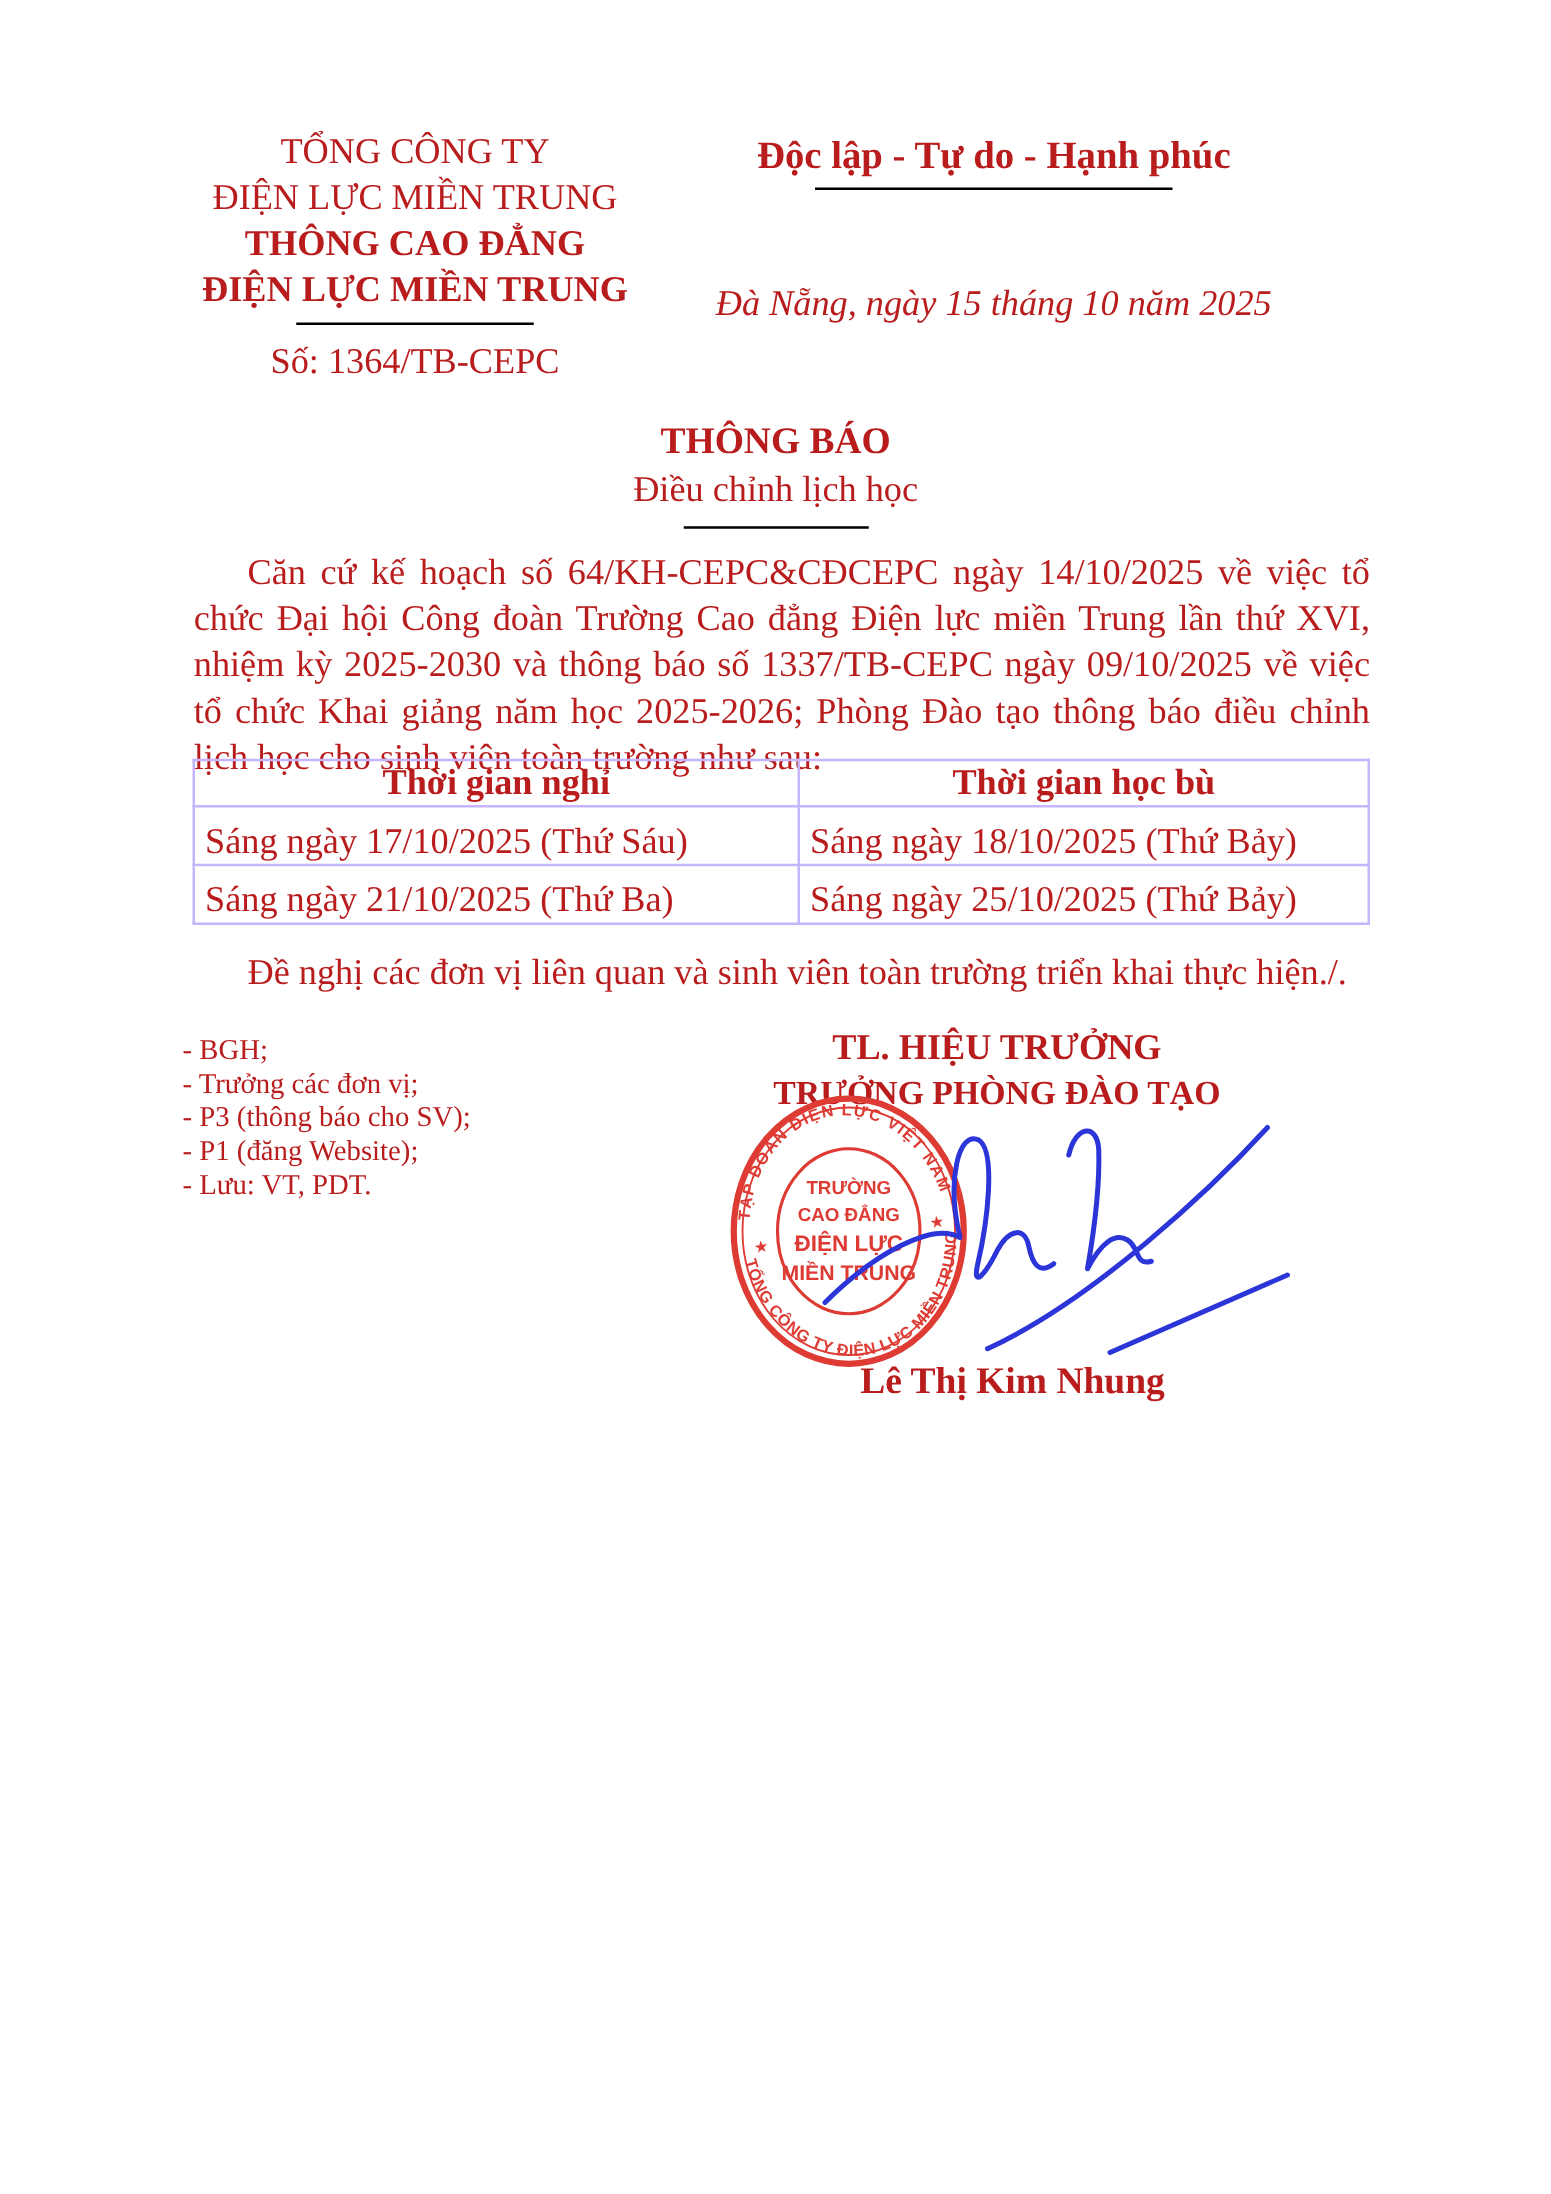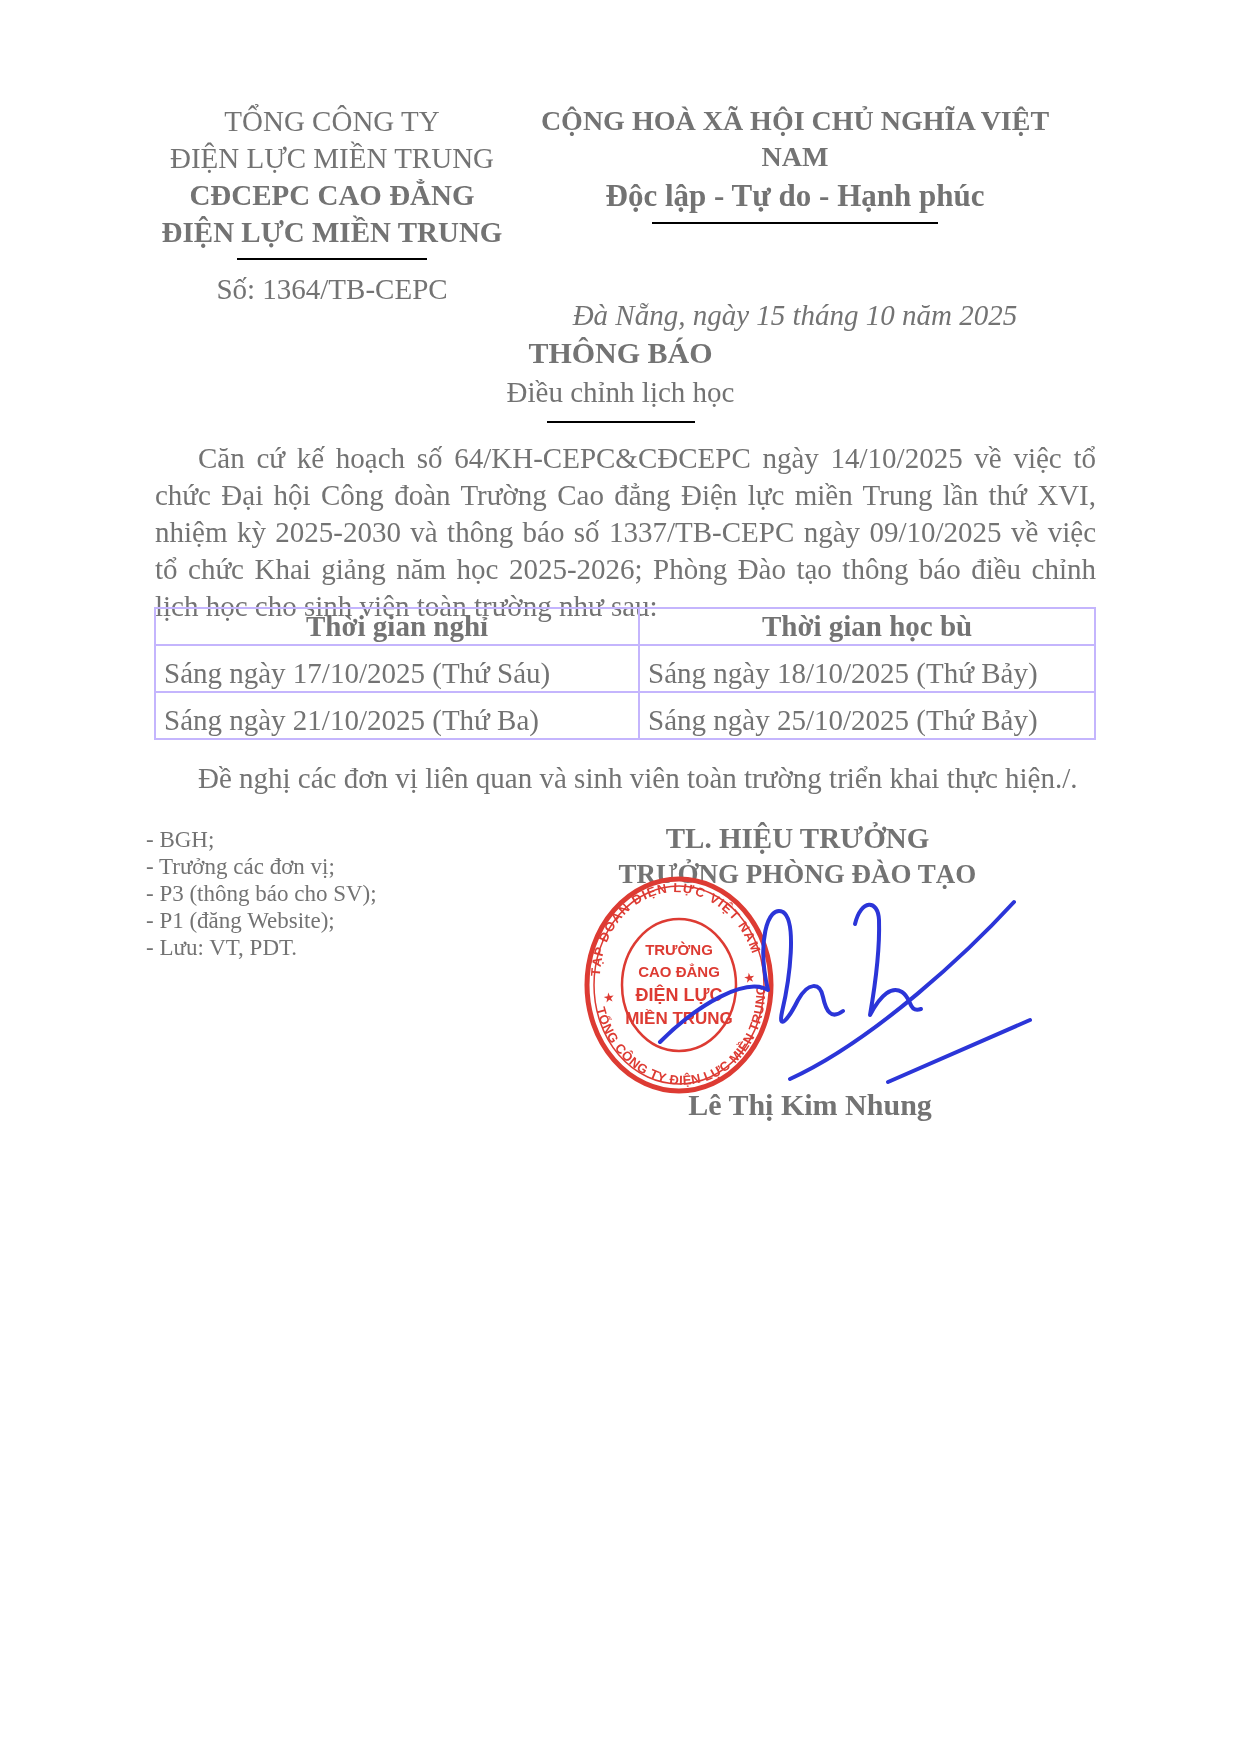--- a/index.html
+++ b/index.html
@@ -3,21 +3,21 @@
 <meta charset="utf-8">
 <style>
   html,body{margin:0;padding:0;background:#888;}
   .page{
     position:relative;
     width:1241px;
     height:1755px;
     margin:0 auto;
     background:#ffffff;
     font-family:"Liberation Serif", serif;
-    color:#737373;
+    color:#b91c1c;
     overflow:hidden;
   }
   
   .hdr-left{
     position:absolute; top:103px; left:148px; width:368px;
     text-align:center; font-size:29px; line-height:37px;
   }
   .hdr-left .bold{font-weight:bold;}
   .hdr-left .rule{width:190px; border-top:2px solid #000; margin:7px auto 0;}
   .hdr-left .docnum{margin-top:11px; font-size:29px;}
@@ -74,28 +74,27 @@
   }
 </style>
 </head>
 <body>
 
 <div class="page">
 
   <div class="hdr-left">
     <div>TỔNG CÔNG TY</div>
     <div>ĐIỆN LỰC MIỀN TRUNG</div>
-    <div class="bold">CĐCEPC CAO ĐẲNG</div>
+    <div class="bold">THÔNG CAO ĐẲNG</div>
     <div class="bold">ĐIỆN LỰC MIỀN TRUNG</div>
     <div class="rule"></div>
     <div class="docnum">Số: 1364/TB-CEPC</div>
   </div>
 
   <div class="hdr-right">
-    <div class="nation">CỘNG HOÀ XÃ HỘI CHỦ NGHĨA VIỆT NAM</div>
     <div class="motto">Độc lập - Tự do - Hạnh phúc</div>
     <div class="rule"></div>
     <div class="dateline">Đà Nẵng, ngày 15 tháng 10 năm 2025</div>
   </div>
 
   <div class="title-block">
     <div class="t1">THÔNG BÁO</div>
     <div class="t2">Điều chỉnh lịch học</div>
     <div class="rule"></div>
   </div>

